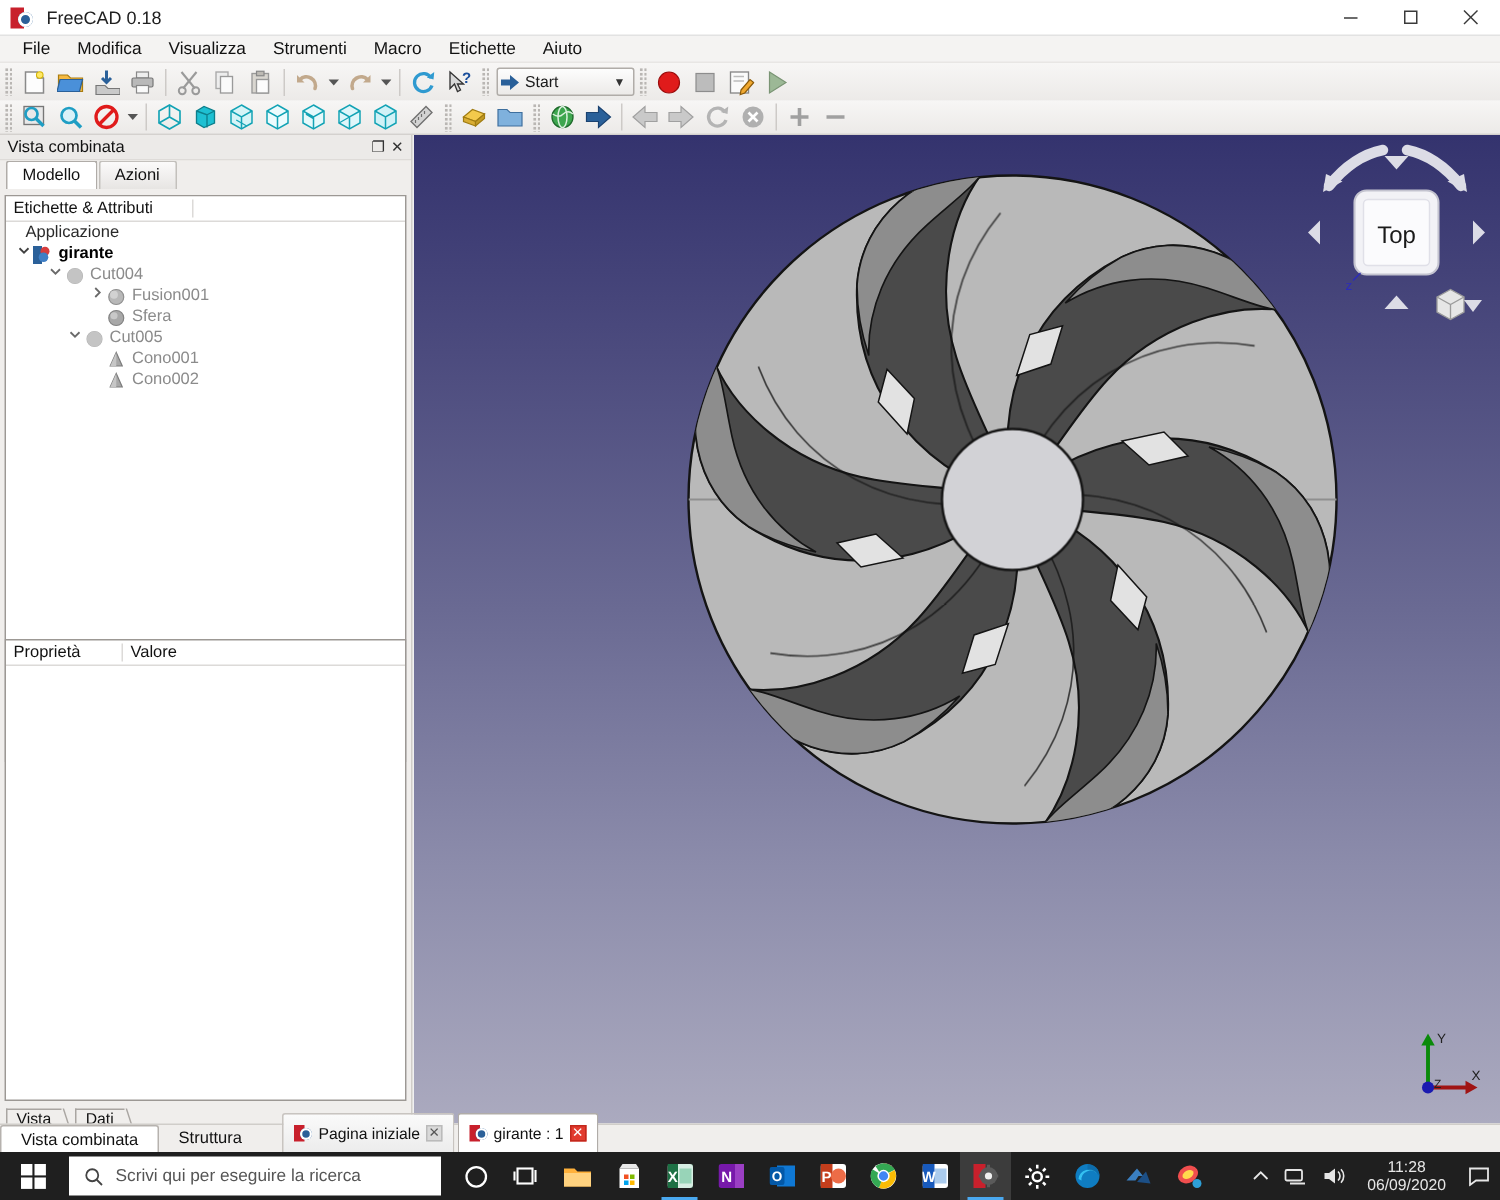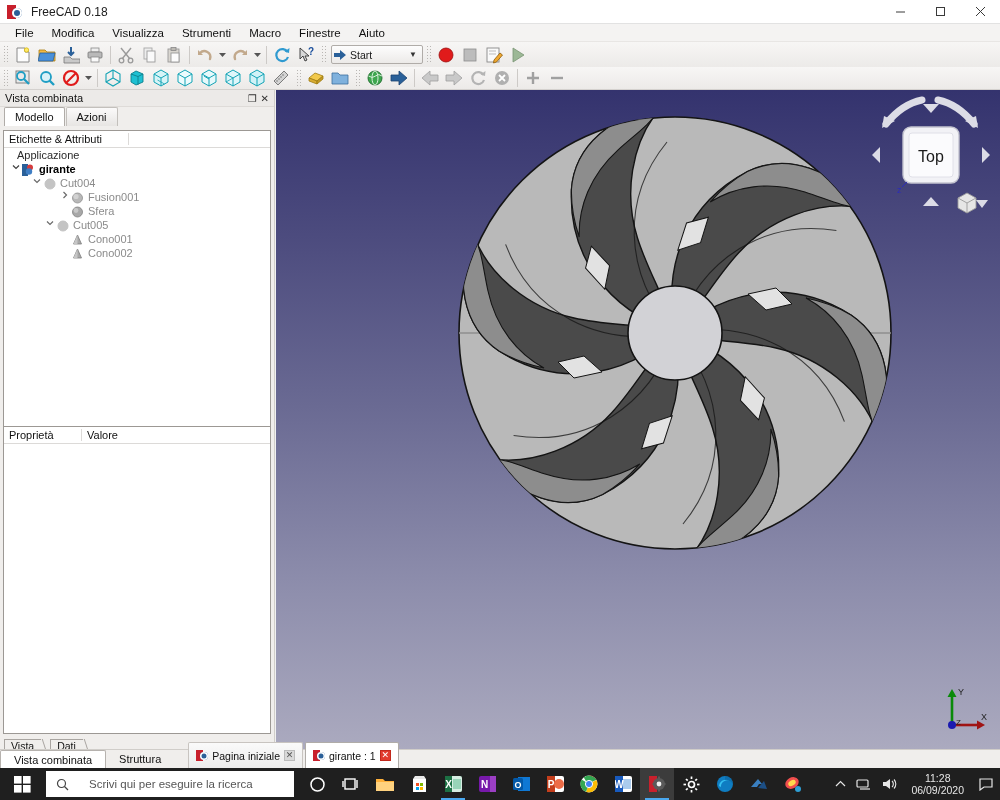--- a/index.html
+++ b/index.html
@@ -171,21 +171,21 @@
   .dtab.active .x { background:#e23b2e; color:#fff; border-color:#c2281c; }
 
   
   .taskbar {
     position:absolute; left:0; top:768px; width:1000px; height:32px;
     background:#1f1f1f; display:flex; align-items:center;
   }
   .start-btn { width:44px; height:32px; display:flex; align-items:center; justify-content:center; }
   .tb-search {
     width:248px; height:26px; background:#fff; margin-left:2px;
-    display:flex; align-items:center; gap:20px; padding-left:10px;
+    display:flex; align-items:center; gap:8px; padding-left:10px;
     color:#555; font-size:11.5px;
   }
   .tb-apps { display:flex; align-items:center; margin-left:6px; }
   .tapp {
     width:34px; height:32px; display:flex; align-items:center; justify-content:center;
     position:relative;
   }
   .tapp.running::after {
     content:""; position:absolute; bottom:0; left:5px; right:5px; height:2px; background:#4aa8ef;
   }
@@ -225,21 +225,21 @@
       </div>
     </div>
   </div>
 
   <div class="menubar">
     <div class="menu-item">File</div>
     <div class="menu-item">Modifica</div>
     <div class="menu-item">Visualizza</div>
     <div class="menu-item">Strumenti</div>
     <div class="menu-item">Macro</div>
-    <div class="menu-item">Finestre</div>
+    <div class="menu-item">Etichette</div>
     <div class="menu-item">Aiuto</div>
   </div>
 
   <div class="toolbar row1">
     <div class="tgrip"></div>
 
     <div class="tbtn">
       <svg width="18" height="18" viewBox="0 0 18 18">
         <path d="M3 2 h8 l4 4 v10 h-12 z" fill="#fdfdfd" stroke="#8a8a8a" stroke-width="1"></path>
         <path d="M11 2 v4 h4" fill="#e8e8e8" stroke="#8a8a8a" stroke-width="1"></path>

